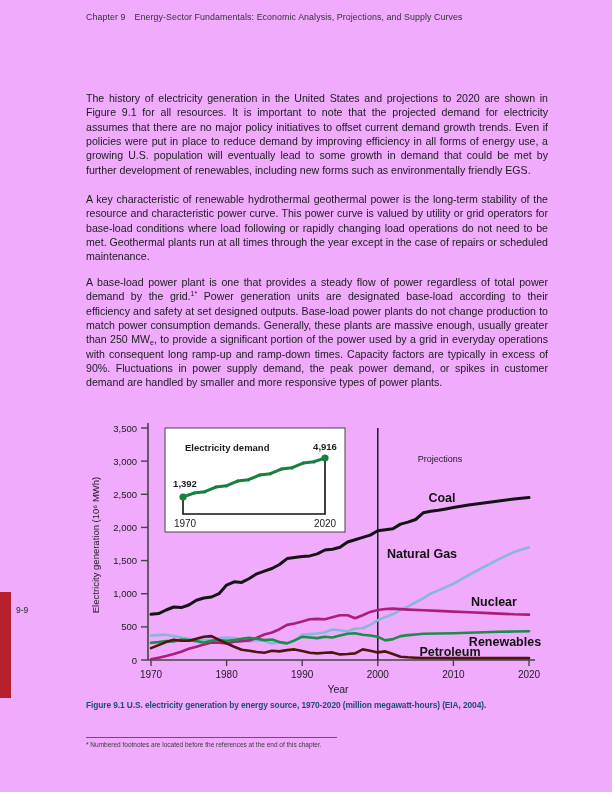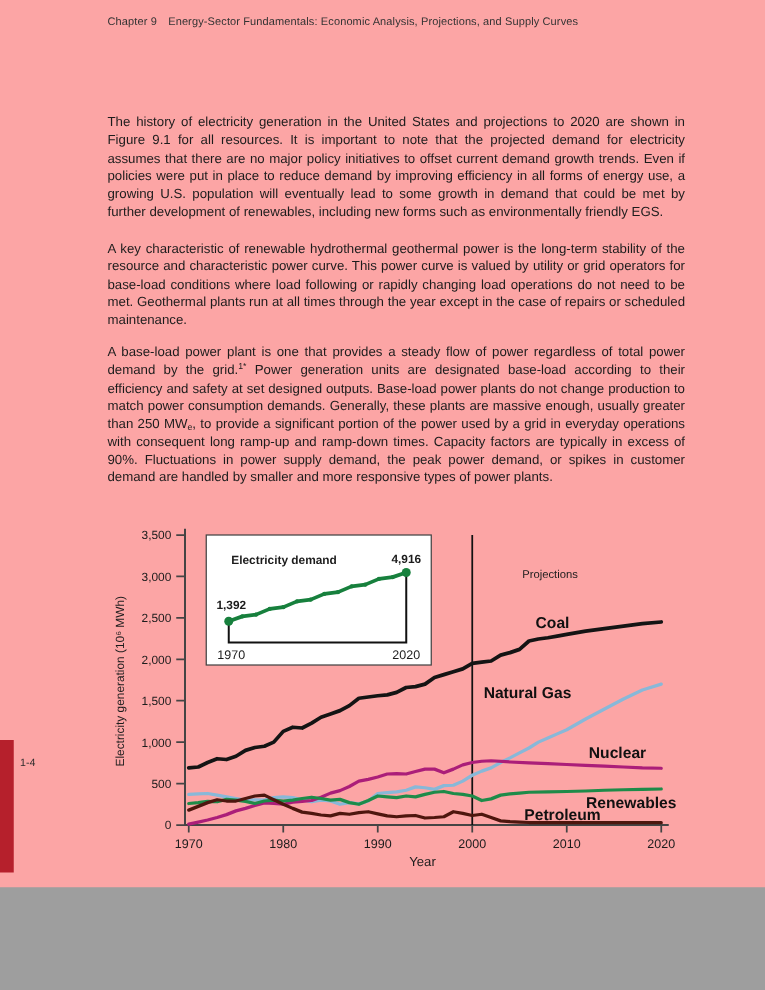--- a/index.html
+++ b/index.html
@@ -1,18 +1,18 @@
 <!DOCTYPE html>
 <html><head>
 <meta charset="utf-8">
 <style>
   html,body{margin:0;padding:0;background:#9e9e9e;}
   .page{
-    position:relative;width:612px;height:710px;margin:0 auto;
-    background:#fca5a5;overflow:hidden;
+    position:relative;width:612px;height:792px;margin:0 auto;
+    background:#f0abfc;overflow:hidden;
     font-family:"Liberation Sans",sans-serif;color:#1c1c1c;
   }
   .header{
     position:absolute;left:86px;top:12px;width:470px;
     font-size:8.8px;color:#333;letter-spacing:0.1px;
   }
   .header .chap{margin-right:9px;}
   .body-par{
     position:absolute;left:86px;width:462px;
     font-size:10.6px;line-height:14.35px;text-align:justify;
@@ -121,20 +121,21 @@
       <circle cx="240" cy="53" r="1.7" fill="#17803d"></circle>
       <circle cx="98" cy="92" r="3.6" fill="#17803d"></circle>
       <circle cx="240" cy="53" r="3.6" fill="#17803d"></circle>
       <text x="100" y="46" font-size="9.5" font-family="&quot;Liberation Sans&quot;, sans-serif" fill="#1c1c1c" text-anchor="start" font-weight="bold">Electricity demand</text>
       <text x="240" y="45" font-size="9.5" font-family="&quot;Liberation Sans&quot;, sans-serif" fill="#1c1c1c" text-anchor="middle" font-weight="bold">4,916</text>
       <text x="100" y="82" font-size="9.5" font-family="&quot;Liberation Sans&quot;, sans-serif" fill="#1c1c1c" text-anchor="middle" font-weight="bold">1,392</text>
       <text x="100" y="122" font-size="10" font-family="&quot;Liberation Sans&quot;, sans-serif" fill="#1c1c1c" text-anchor="middle">1970</text>
       <text x="240" y="122" font-size="10" font-family="&quot;Liberation Sans&quot;, sans-serif" fill="#1c1c1c" text-anchor="middle">2020</text>
     </svg>
 
+  <div class="caption" style="color: rgb(28, 78, 116);">Figure 9.1 U.S. electricity generation by energy source, 1970-2020 (million megawatt-hours) (EIA, 2004).</div>
 
   <div class="footnote-rule"></div>
   <div class="footnote">* Numbered footnotes are located before the references at the end of this chapter.</div>
 
   <div class="accent-bar" style="background: rgb(182, 32, 44);"></div>
-  <div class="page-number">1-4</div>
+  <div class="page-number">9-9</div>
 
 </div>
 
 </body></html>

